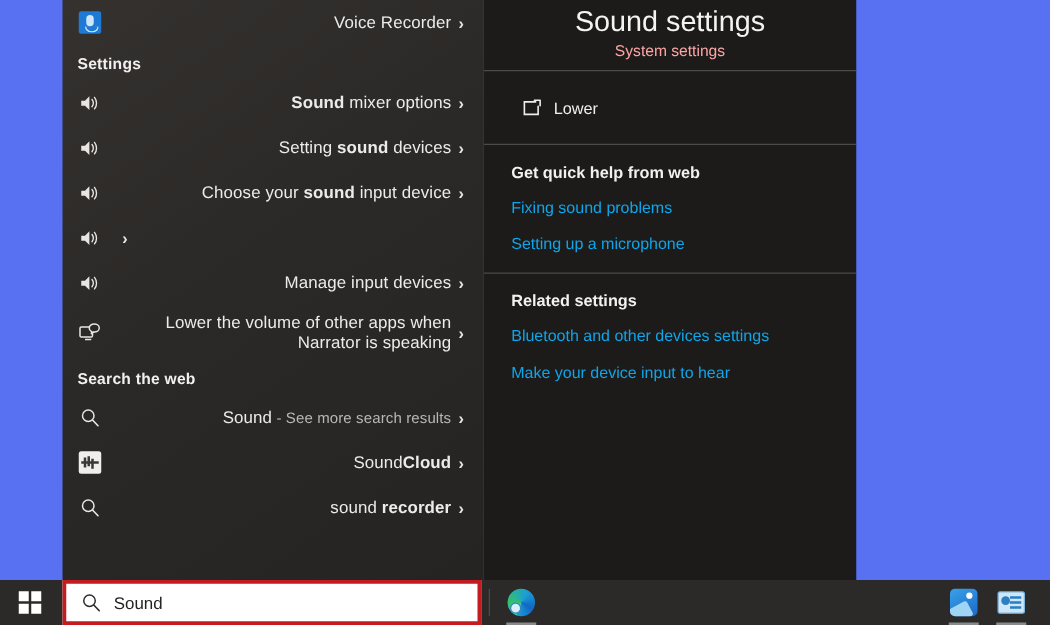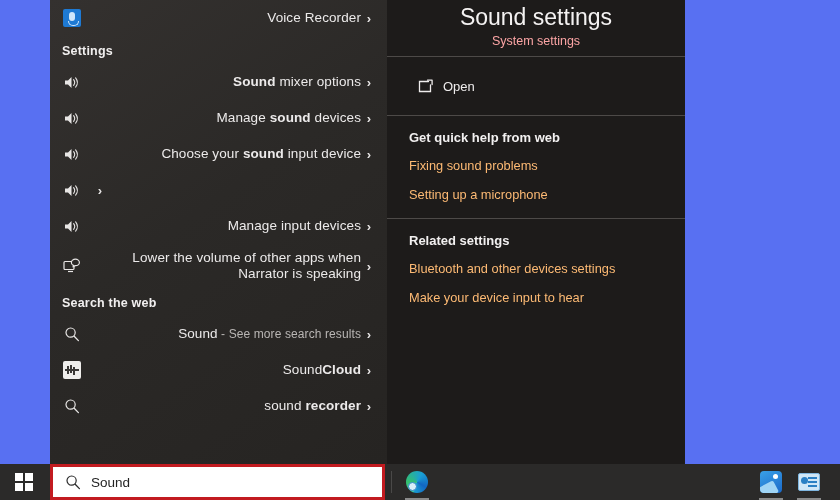--- a/index.html
+++ b/index.html
@@ -81,21 +81,21 @@
     padding-bottom:8px;box-sizing:border-box;
   }
   #detail-title{color:#f4f2f2;font-size:23px;margin-bottom:5px;line-height:1;}
   #detail-sub{color:#fca5a5;font-size:12.5px;}
   .hr{height:1px;background:#4d4a48;margin:0 0 0 0;}
   .detail-block{padding:14px 22px 16px 22px;}
   .detail-block .blk-title{
     color:#f2f0f0;font-size:13px;font-weight:700;margin-bottom:13px;
   }
   .detail-link{
-    color:#fdba74;font-size:12.8px;margin-bottom:14px;cursor:default;
+    color:#0ea5e9;font-size:12.8px;margin-bottom:14px;cursor:default;
   }
   .detail-link:last-child{margin-bottom:0;}
   .open-row{
     display:flex;align-items:center;height:58px;padding:0 30px;
     color:#eeecec;font-size:13px;box-sizing:border-box;
   }
   .open-row .oico{width:26px;display:flex;align-items:center;}
 
   
   #taskbar{
@@ -189,21 +189,21 @@
       <span class="chev">›</span>
     </div>
 
     <div class="row">
       <span class="ico">
         <svg width="17" height="15" viewBox="0 0 17 15">
             <path d="M1 5.5h3L7.5 2v11L4 9.5H1z" fill="#e8e6e5"></path>
             <path d="M9.6 4.6a4.8 4.8 0 010 5.8M11.6 2.9a7.4 7.4 0 010 9.2" stroke="#e8e6e5" stroke-width="1.1" fill="none" stroke-linecap="round"></path>
           </svg>
       </span>
-      <span class="txt"><span>Manage </span><b>sound</b><span> devices</span></span>
+      <span class="txt"><span>Setting </span><b>sound</b><span> devices</span></span>
       <span class="chev">›</span>
     </div>
 
     <div class="row">
       <span class="ico">
         <svg width="17" height="15" viewBox="0 0 17 15">
             <path d="M1 5.5h3L7.5 2v11L4 9.5H1z" fill="#e8e6e5"></path>
             <path d="M9.6 4.6a4.8 4.8 0 010 5.8M11.6 2.9a7.4 7.4 0 010 9.2" stroke="#e8e6e5" stroke-width="1.1" fill="none" stroke-linecap="round"></path>
           </svg>
       </span>
@@ -287,21 +287,21 @@
 
     <div class="hr"></div>
 
     <div class="open-row">
       <span class="oico">
         <svg width="17" height="15" viewBox="0 0 17 15">
             <path d="M11.5 2.5h-9v10h11V6" stroke="#eeecec" stroke-width="1.3" fill="none" stroke-linecap="round"></path>
             <path d="M10.5 1.2h4.6v4.4" stroke="#eeecec" stroke-width="1.3" fill="none" stroke-linecap="round" stroke-linejoin="round"></path>
           </svg>
       </span>
-      <span>Open</span>
+      <span>Lower</span>
     </div>
 
     <div class="hr"></div>
 
     <div class="detail-block">
       <div class="blk-title">Get quick help from web</div>
       <div class="detail-link">Fixing sound problems</div>
       <div class="detail-link">Setting up a microphone</div>
     </div>
 

